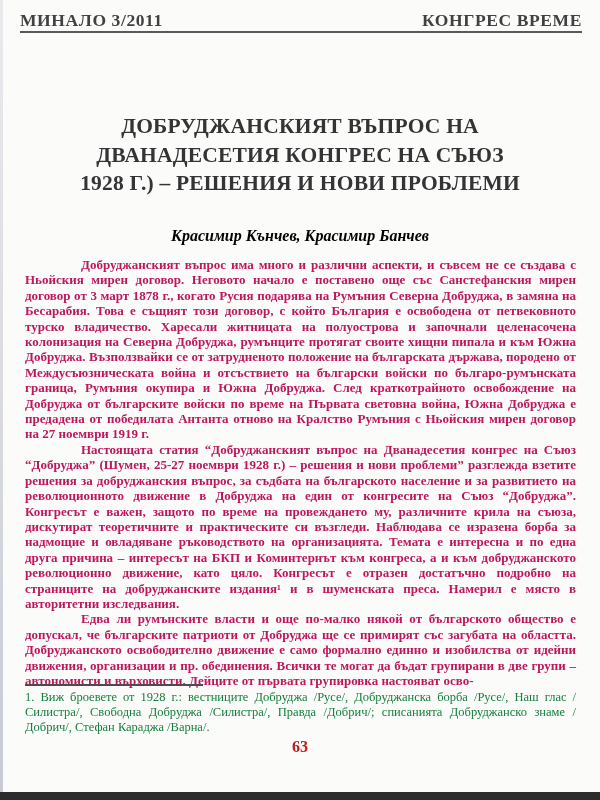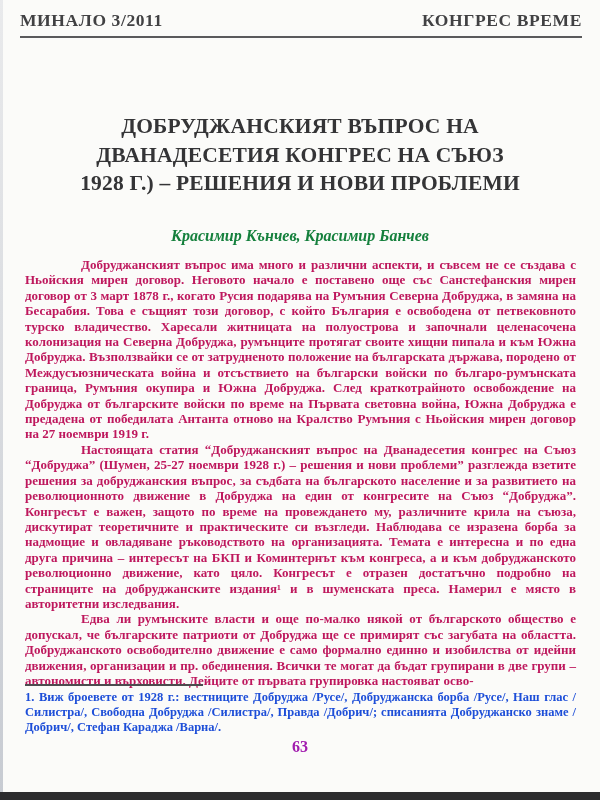--- a/index.html
+++ b/index.html
@@ -18,59 +18,58 @@
   }
   .scan-edge-bottom{
     position:absolute;left:0;right:0;bottom:0;height:8px;
     background:#2c2c2e;
   }
   .running-head{
     position:absolute;top:10px;left:20px;right:18px;
     display:flex;justify-content:space-between;align-items:baseline;
     font-weight:700;font-size:17.5px;letter-spacing:0.6px;
     color:#414143;
-    padding-bottom:5px;
     border-bottom:2.5px solid #5a5a5c;
   }
   .article-title{
     position:absolute;top:112px;left:28px;right:28px;
     text-align:center;
     font-weight:700;font-size:21.5px;line-height:28.5px;
     letter-spacing:0.2px;color:#343436;
   }
   .authors{
     position:absolute;top:227px;left:30px;right:30px;
     text-align:center;
     font-style:italic;font-weight:700;font-size:16px;
-    color:#15803d;
+    color:#000000;
   }
   .body-text{
     position:absolute;top:257px;left:25px;right:24px;
     text-align:justify;
     font-size:13px;line-height:15.4px;font-weight:700;
     color:#be185d;
   }
   .body-text p{margin:0;text-indent:56px;}
   .footnote-block{
     position:absolute;top:684px;left:25px;right:24px;
   }
   .footnote-rule{
     width:178px;height:0;
     border-top:2px solid #4c4c4e;
     margin-bottom:4px;
   }
   .footnote-text{
     text-align:justify;
-    font-size:12.5px;line-height:15px;font-weight:700;
-    color:#1d4ed8;
+    font-size:12.5px;line-height:15px;font-weight:400;
+    color:#15803d;
   }
   .page-number{
     position:absolute;top:738px;left:0;right:0;
     text-align:center;
-    font-weight:700;font-size:16px;color:#a21caf;
+    font-weight:700;font-size:16px;color:#b91c1c;
   }
 </style>
 </head>
 <body>
 
 <div class="page">
 
   <div class="scan-edge-left"></div>
 
   <div class="running-head">

